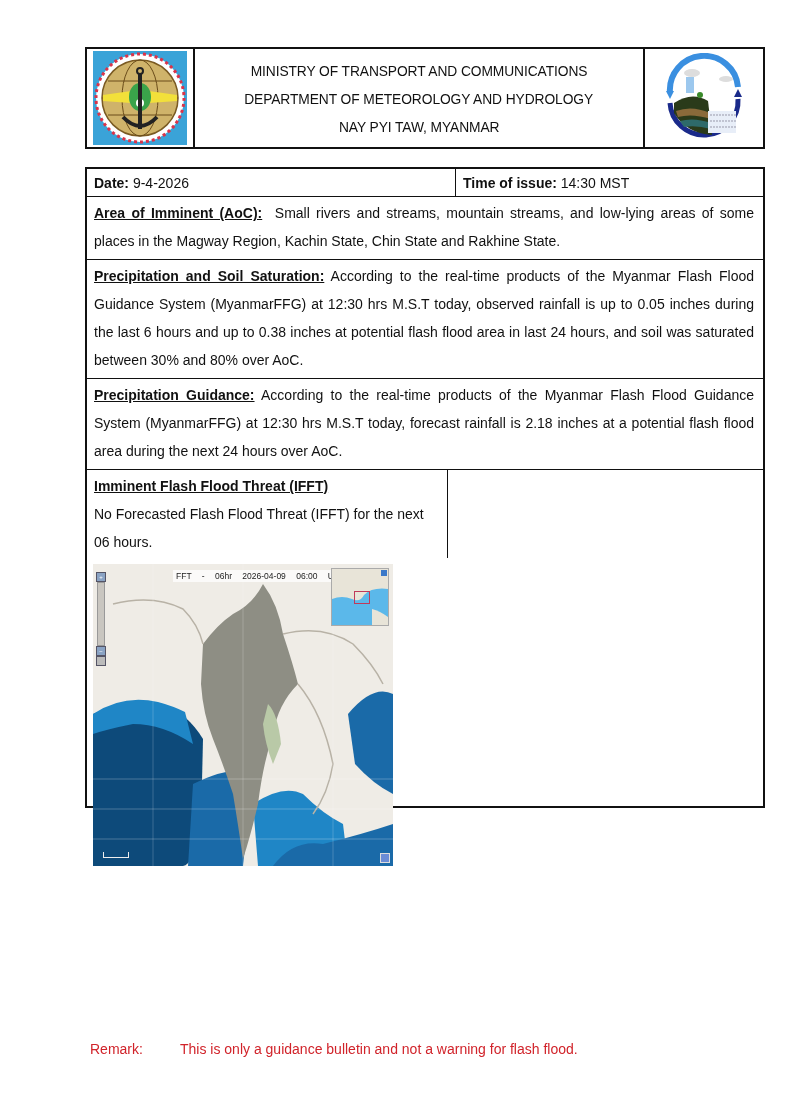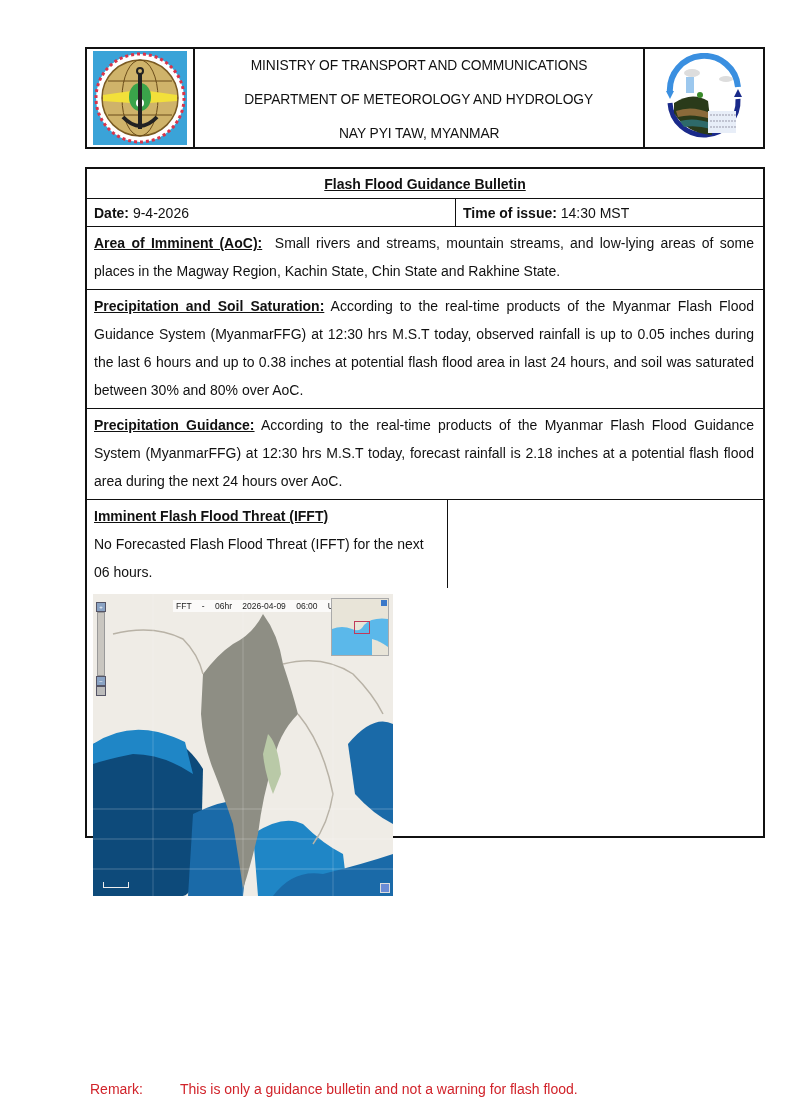--- a/index.html
+++ b/index.html
@@ -4,21 +4,21 @@
 <style>
   html, body { margin: 0; padding: 0; background: #ffffff; }
   body { width: 786px; height: 1111px; position: relative; font-family: "Liberation Sans", sans-serif; color: #111; overflow: hidden; }
 
   .header-table {
     position: absolute; left: 85px; top: 47px; width: 680px; height: 102px;
     border: 2px solid #111; box-sizing: border-box; display: flex;
   }
   .logo-left-cell { width: 106px; border-right: 2px solid #111; display: flex; align-items: center; justify-content: center; }
   .logo-right-cell { width: 118px; border-left: 2px solid #111; display: flex; align-items: center; justify-content: center; }
-  .header-center { flex: 1; display: flex; flex-direction: column; align-items: center; justify-content: center; gap: 17px; }
+  .header-center { flex: 1; display: flex; flex-direction: column; align-items: center; justify-content: center; gap: 11px; }
   .header-center div { font-size: 15px; font-weight: normal; letter-spacing: -0.1px; color: #111; font-family: "Liberation Sans", sans-serif; transform: scaleX(0.92); }
 
   .bulletin {
     position: absolute; left: 85px; top: 167px; width: 680px;
     border: 2px solid #111; box-sizing: border-box;
   }
   .row { border-bottom: 1.5px solid #111; box-sizing: border-box; }
   .row:last-child { border-bottom: none; flex-direction: column; }
   .title-row { height: 30px; display: flex; align-items: center; justify-content: center; font-size: 14px; font-weight: bold; text-decoration: underline; }
   .date-row { height: 28px; display: flex; }
@@ -38,21 +38,21 @@
   }
   .map-caption { position: absolute; left: 80px; top: 6px; font-size: 8.5px; color: #222; background: rgba(255,255,255,0.75); padding: 1px 3px; white-space: nowrap; word-spacing: 8px; }
   .inset { position: absolute; right: 4px; top: 4px; width: 56px; height: 56px; border: 1px solid #aaa; background: #5bb8ea; overflow: hidden; }
   .inset-box { position: absolute; left: 22px; top: 22px; width: 14px; height: 11px; border: 1px solid #c0395a; }
   .inset-btn { position: absolute; right: 1px; top: 1px; width: 6px; height: 6px; background: #3a78c9; }
   .zoom-bar { position: absolute; left: 4px; top: 18px; width: 6px; height: 62px; background: #c9c6c0; border: 1px solid #999; }
   .zoom-btn { position: absolute; left: 3px; width: 8px; height: 8px; background: #8aa3c4; border: 1px solid #556; font-size: 6px; line-height: 8px; text-align: center; color: #fff; }
   .scale-bar { position: absolute; left: 10px; bottom: 8px; width: 24px; height: 5px; border: 1px solid #eee; border-top: none; font-size: 4px; color: #fff; }
   .info-btn { position: absolute; right: 3px; bottom: 3px; width: 8px; height: 8px; background: #6b8cd6; border: 1px solid #ddd; }
 
-  .remark { position: absolute; top: 1041px; left: 90px; font-size: 14px; color: #d1232a; display: flex; margin-top: 40px; }
+  .remark { position: absolute; top: 1041px; left: 90px; font-size: 14px; color: #d1232a; display: flex; }
   .remark-label { width: 90px; }
 </style>
 </head>
 <body>
 
 <div class="header-table">
   <div class="logo-left-cell">
     <svg width="94" height="94" viewBox="0 0 94 94">
       <rect x="0" y="0" width="94" height="94" fill="#3aa3d8"></rect>
       <circle cx="47" cy="47" r="44" fill="#fff"></circle>
@@ -90,21 +90,20 @@
       <line x1="54" y1="74" x2="80" y2="74" stroke="#99a" stroke-dasharray="2 1"></line>
       <rect x="30" y="24" width="8" height="16" fill="#9cc8ee"></rect>
       <circle cx="44" cy="42" r="3" fill="#3a8a2a"></circle>
       <ellipse cx="36" cy="20" rx="8" ry="4" fill="#ddd"></ellipse>
       <ellipse cx="70" cy="26" rx="7" ry="3" fill="#ddd"></ellipse>
     </svg>
   </div>
 </div>
 
 <div class="bulletin">
-  <div class="row title-row">Flash Flood Guidance Bulletin</div>
 
   <div class="row date-row">
     <div class="date-cell">
       <span class="bold-label">Date:</span>&nbsp;<span>9-4-2026</span>
     </div>
     <div class="time-cell">
       <span class="bold-label">Time of issue:</span>&nbsp;<span>14:30 MST</span>
     </div>
   </div>
 

